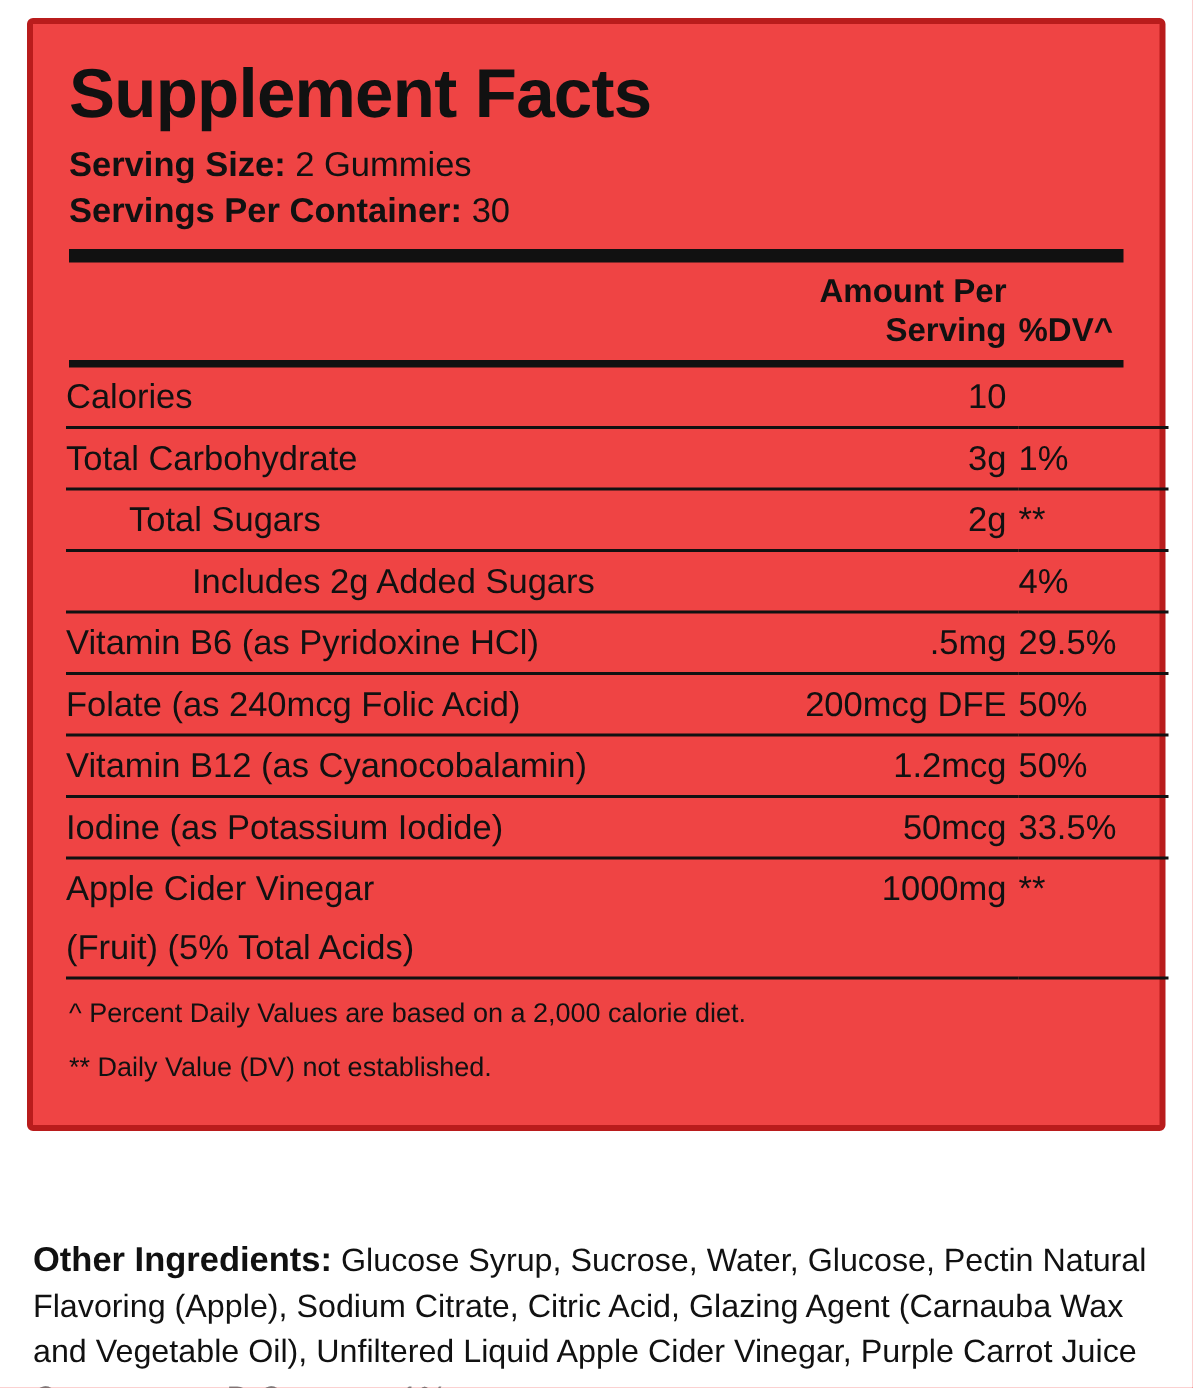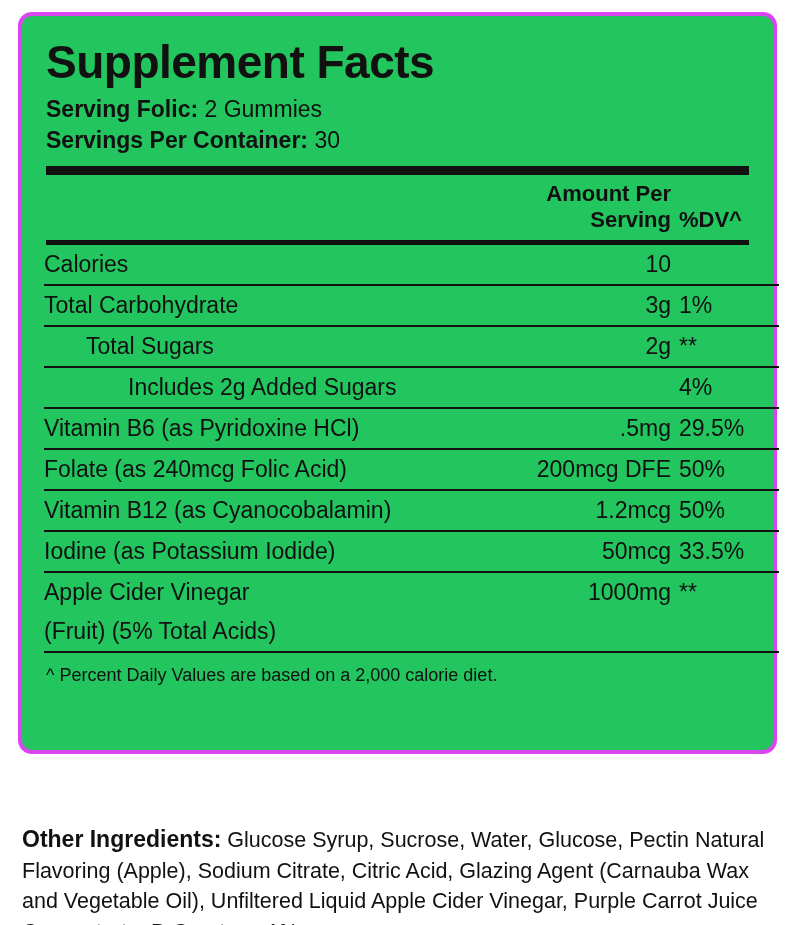--- a/index.html
+++ b/index.html
@@ -19,24 +19,24 @@
     height: 925px;
     position: relative;
     box-sizing: border-box;
   }
   .panel {
     position: absolute;
     left: 18px;
     top: 12px;
     width: 759px;
     height: 742px;
-    border: 4px solid #d946ef;
-    border-radius: 14px;
+    border: 4px solid #b91c1c;
+    border-radius: 4px;
     box-sizing: border-box;
-    background: #22c55e;
+    background: #ef4444;
     padding: 18px 22px 10px 22px;
   }
   .title {
     font-size: 46px;
     font-weight: bold;
     letter-spacing: -0.5px;
     line-height: 1.05;
     margin: 4px 0 8px 2px;
   }
   .serving-line {
@@ -107,21 +107,21 @@
 </head>
 <body>
 
 <div class="page">
 
   <div class="panel">
 
     <div class="title">Supplement Facts</div>
 
     <div class="serving-line">
-      <span class="lbl">Serving Folic:</span>
+      <span class="lbl">Serving Size:</span>
       <span>2 Gummies</span>
     </div>
 
     <div class="serving-line">
       <span class="lbl">Servings Per Container:</span>
       <span>30</span>
     </div>
 
     <div class="rule-thick"></div>
 
@@ -196,20 +196,21 @@
         </tr>
         <tr class="row">
           <td class="col-name">(Fruit) (5% Total Acids)</td>
           <td class="col-amt"></td>
           <td class="col-dv"></td>
         </tr>
       </tbody>
     </table>
 
     <div class="footnotes">^ Percent Daily Values are based on a 2,000 calorie diet.</div>
+    <div class="footnotes">** Daily Value (DV) not established.</div>
 
   </div>
 
   <div class="other">
     <span class="oi-label">Other Ingredients:</span>
     <span>Glucose Syrup, Sucrose, Water, Glucose, Pectin Natural Flavoring (Apple), Sodium Citrate, Citric Acid, Glazing Agent (Carnauba Wax and Vegetable Oil), Unfiltered Liquid Apple Cider Vinegar, Purple Carrot Juice Concentrate, B-Carotene 1%</span>
   </div>
 
 </div>
 

